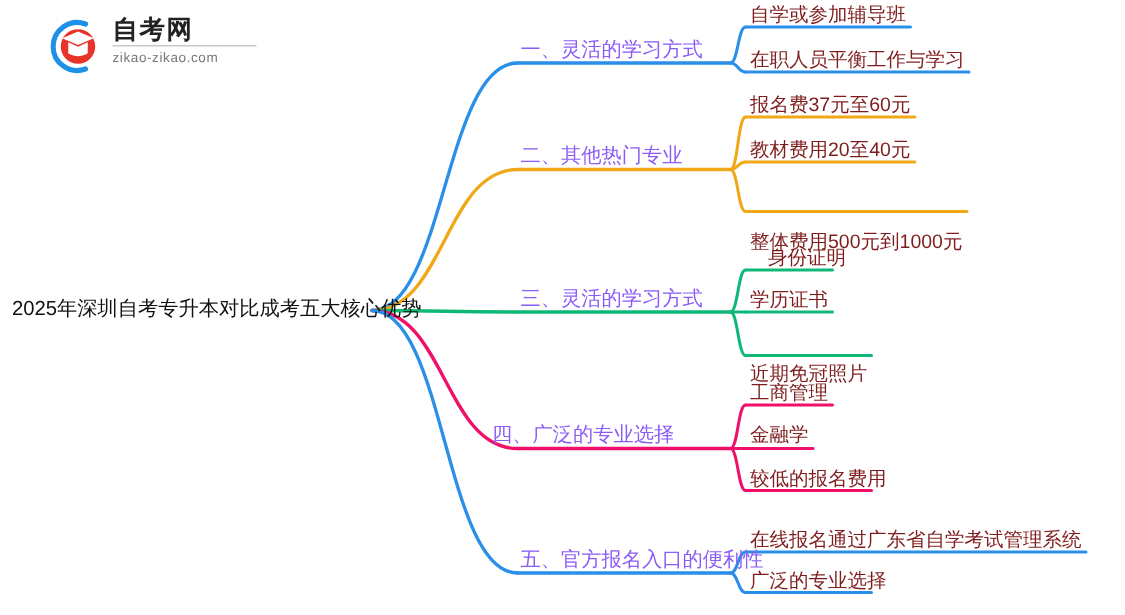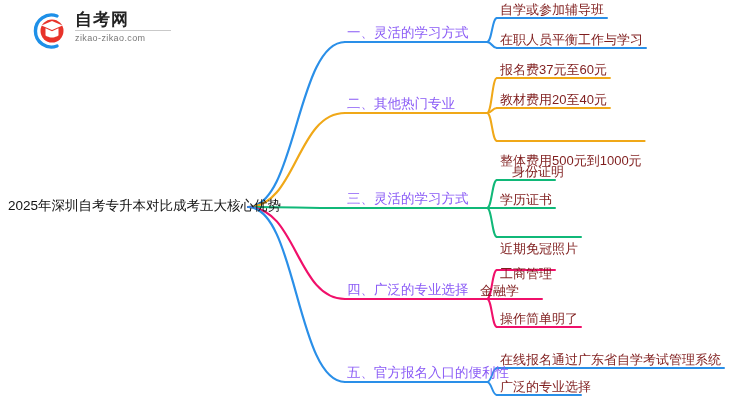--- a/index.html
+++ b/index.html
@@ -160,22 +160,22 @@
       <div class="node-text leaf-label" style="left: 500px; top: 2px;">自学或参加辅导班</div>
       <div class="node-text leaf-label" style="left: 500px; top: 32px; text-align: center;">在职人员平衡工作与学习</div>
       <div class="node-text branch-label" style="left: 347px; top: 96px;">二、其他热门专业</div>
       <div class="node-text leaf-label" style="left: 500px; top: 62px;">报名费37元至60元</div>
       <div class="node-text leaf-label" style="left: 500px; top: 92px;">教材费用20至40元</div>
       <div class="node-text leaf-label" style="left: 500px; top: 125px; margin-top: 28px;">整体费用500元到1000元</div>
       <div class="node-text branch-label" style="left: 347px; top: 191px;">三、灵活的学习方式</div>
       <div class="node-text leaf-label" style="left: 512px; top: 164px;">身份证明</div>
       <div class="node-text leaf-label" style="left: 500px; top: 192px; text-align: center;">学历证书</div>
       <div class="node-text leaf-label" style="left: 500px; top: 221px; margin-top: 20px;">近期免冠照片</div>
-      <div class="node-text branch-label" style="left: 347px; top: 282px;">四、广泛的专业选择</div>
-      <div class="node-text leaf-label" style="left: 500px; top: 267px; font-family: Liberation Mono, monospace;">工商管理</div>
-      <div class="node-text leaf-label" style="left: 480px; top: 283px;">金融学</div>
-      <div class="node-text leaf-label" style="left: 500px; top: 311px;">操作简单明了</div>
+      <div class="node-text branch-label" style="left: 328px; top: 282px;">四、广泛的专业选择</div>
+      <div class="node-text leaf-label" style="left: 500px; top: 254px;">工商管理</div>
+      <div class="node-text leaf-label" style="left: 500px; top: 283px; font-family: Liberation Mono, monospace;">金融学</div>
+      <div class="node-text leaf-label" style="left: 500px; top: 311px;">较低的报名费用</div>
       <div class="node-text branch-label" style="left: 347px; top: 365px;">五、官方报名入口的便利性</div>
       <div class="node-text leaf-label" style="left: 500px; top: 352px; text-align: right;">在线报名通过广东省自学考试管理系统</div>
       <div class="node-text leaf-label" style="left: 500px; top: 379px;">广泛的专业选择</div>
     </div>
 
 </div>
 
 </body></html>

